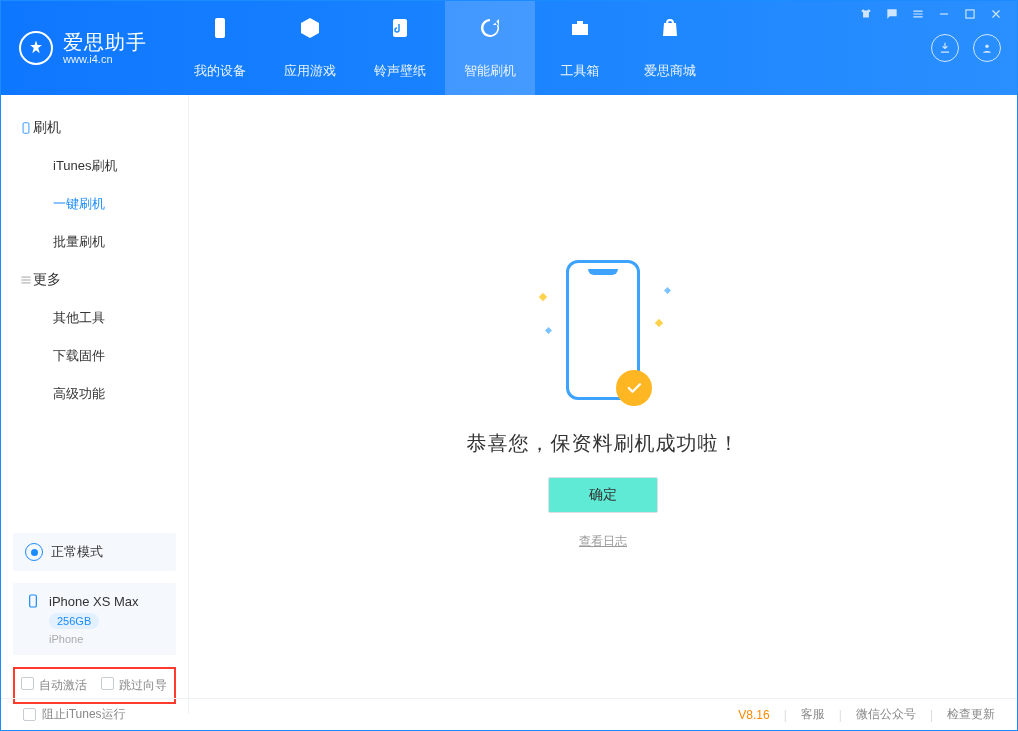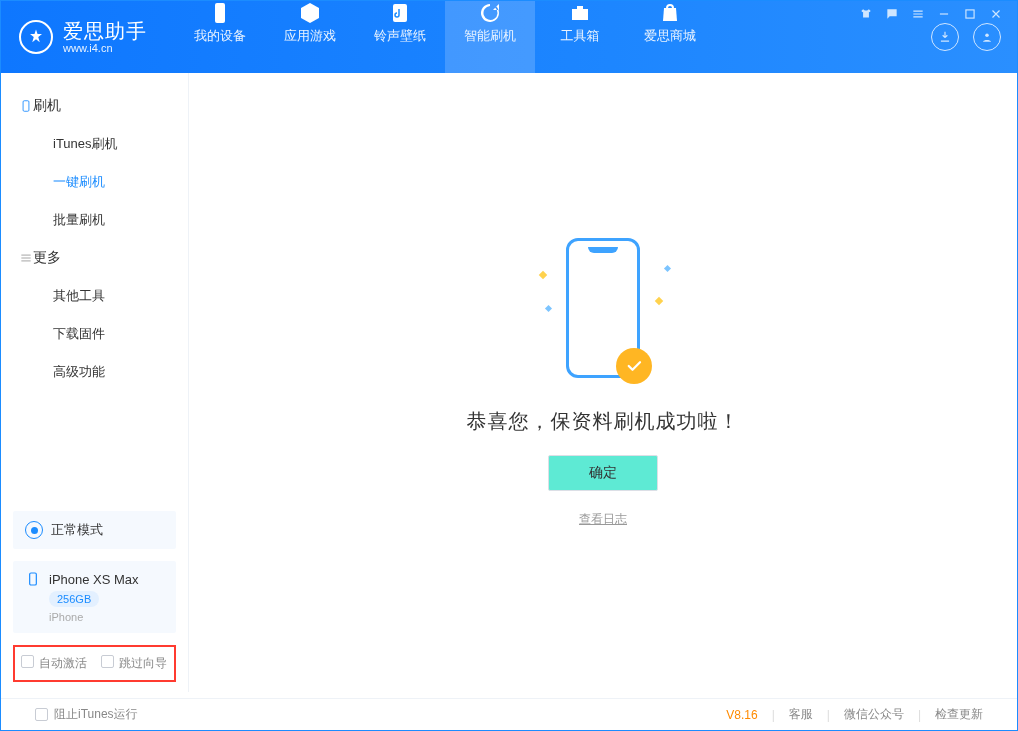--- a/index.html
+++ b/index.html
@@ -1,27 +1,27 @@
 <!DOCTYPE html>
 <html><head>
 <meta charset="utf-8">
 <style>
 * { margin: 0; padding: 0; box-sizing: border-box; font-family: "Microsoft YaHei", Arial, sans-serif; }
 body { background: #fff; width: 1018px; height: 731px; overflow: hidden; position: relative; border: 1px solid #1b8cff; }
 
 
-.header { height: 72px; background: linear-gradient(90deg, #0e77ff 0%, #1d86ff 60%, #2a8fff 100%); display: flex; align-items: stretch; color: #fff; }
+.header { height: 94px; background: linear-gradient(90deg, #0e77ff 0%, #1d86ff 60%, #2a8fff 100%); display: flex; align-items: stretch; color: #fff; }
 .logo { display: flex; align-items: center; padding: 0 18px; }
 .logo-badge { width: 34px; height: 34px; border-radius: 50%; border: 2px solid #fff; display: flex; align-items: center; justify-content: center; margin-right: 10px; }
 .logo-badge svg { width: 18px; height: 18px; fill: #fff; }
 .logo-text { display: flex; flex-direction: column; line-height: 1.1; }
 .logo-title { font-size: 20px; font-weight: 500; letter-spacing: 1px; }
 .logo-url { font-size: 11px; opacity: .9; }
 .tabs { display: flex; align-items: stretch; margin-left: 10px; }
-.tab { width: 90px; display: flex; flex-direction: column; align-items: center; gap: 2px; cursor: pointer; font-size: 13px; color: #e9f3ff; }
+.tab { width: 90px; display: flex; flex-direction: column; align-items: center; justify-content: center; gap: 22px; cursor: pointer; font-size: 13px; color: #e9f3ff; }
 .tab.active { background: rgba(255,255,255,.18); }
 .tab svg { width: 24px; height: 24px; fill: #fff; }
 .header-right { margin-left: auto; display: flex; align-items: center; gap: 14px; padding-right: 16px; }
 .top-controls { position: absolute; top: 6px; right: 14px; display: flex; gap: 12px; }
 .top-controls svg { width: 14px; height: 14px; fill: #cfe6ff; cursor: pointer; }
 .hdr-ico { width: 28px; height: 28px; border: 1.5px solid #cfe6ff; border-radius: 50%; display: flex; align-items: center; justify-content: center; cursor: pointer; }
 .hdr-ico svg { width: 14px; height: 14px; fill: #cfe6ff; }
 
 
 .body { display: flex; height: calc(100% - 78px - 32px); }
@@ -55,21 +55,21 @@
 .spark.s1 { left: -16px; top: 34px; }
 .spark.s2 { left: -10px; top: 68px; background:#7cc4ff; width:5px; height:5px; }
 .spark.s3 { right: -20px; top: 28px; background:#7cc4ff; width:5px; height:5px; }
 .spark.s4 { right: -12px; top: 60px; }
 
 .msg { font-size: 20px; color: #333; letter-spacing: 1px; }
 .ok-btn { border: 1px solid #dcdfe6; background: #5eead4; color: #333; font-size: 14px; padding: 8px 40px; cursor: pointer; border-radius: 2px; }
 .log-link { font-size: 12px; color: #999; text-decoration: underline; cursor: pointer; }
 
 
-.footer { position: absolute; bottom: 0; left: 0; right: 0; height: 32px; border-top: 1px solid #eef2f7; display: flex; align-items: center; padding: 0 34px; font-size: 12px; color: #888; }
+.footer { position: absolute; bottom: 0; left: 0; right: 0; height: 32px; border-top: 1px solid #eef2f7; display: flex; align-items: center; padding: 0 22px; font-size: 12px; color: #888; }
 .footer .chk-item { display: flex; align-items: center; gap: 6px; }
 .footer-right { margin-left: auto; display: flex; align-items: center; gap: 14px; }
 .version { color: #ff8a00; }
 .flink { color: #888; cursor: pointer; }
 .divider { color: #ddd; }
 </style>
 </head>
 <body>
 
 <div class="top-controls">

